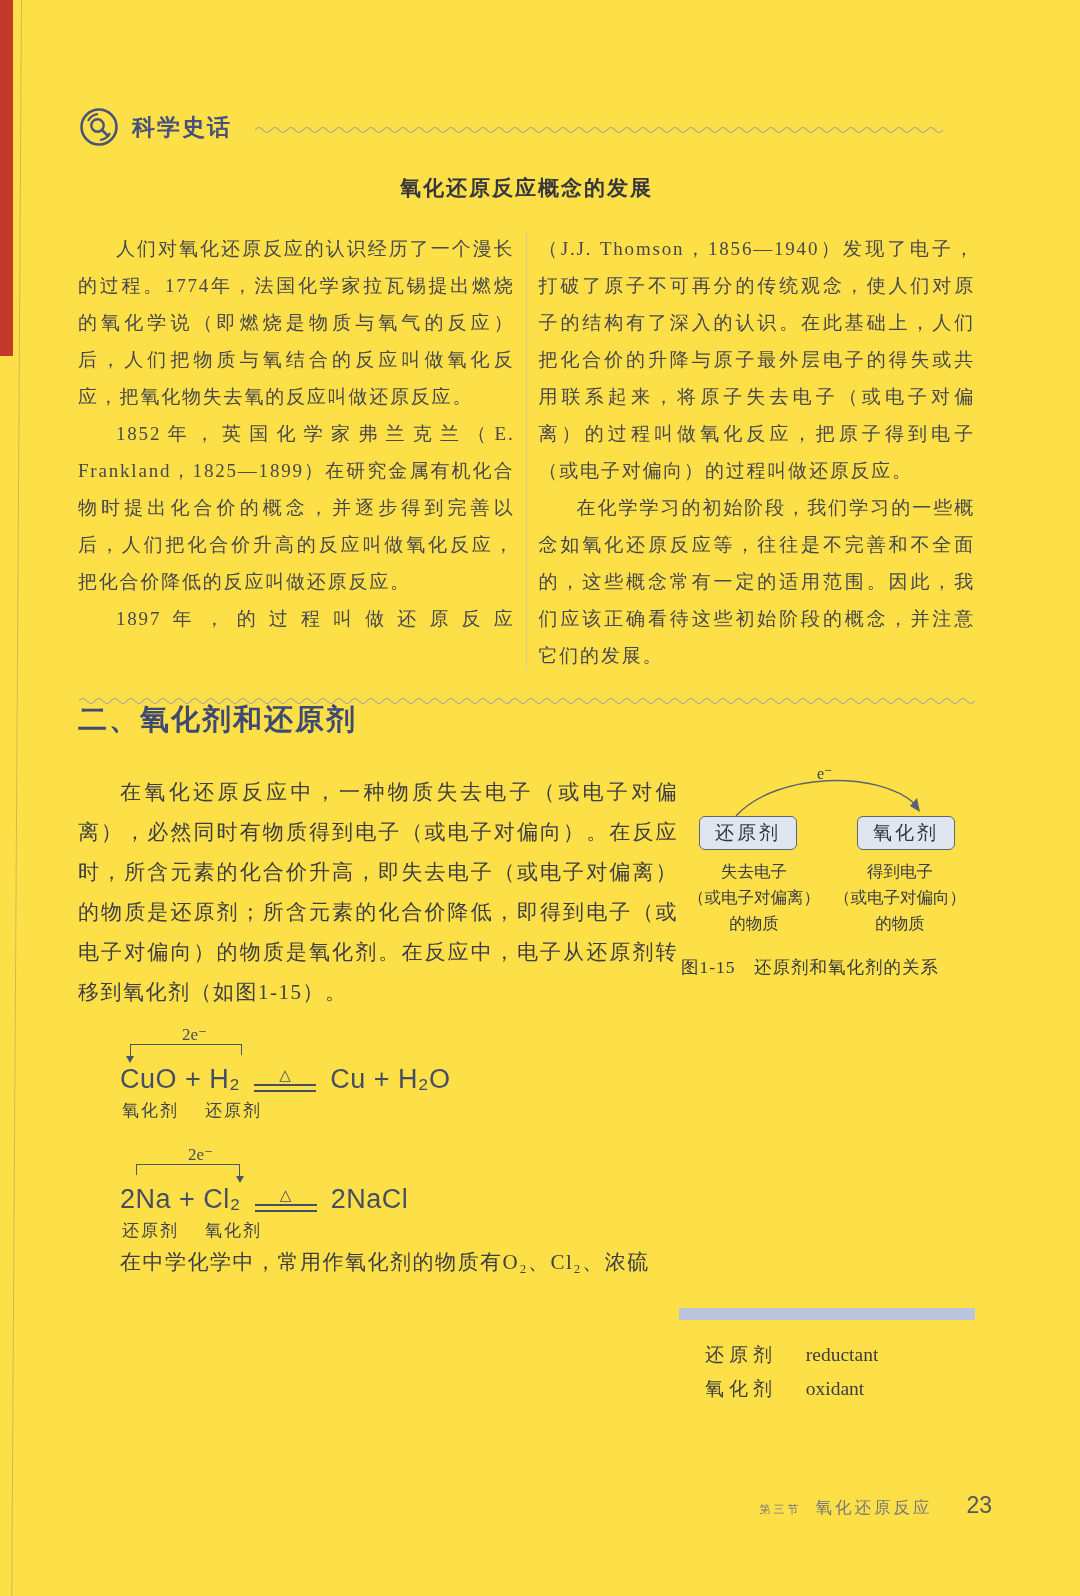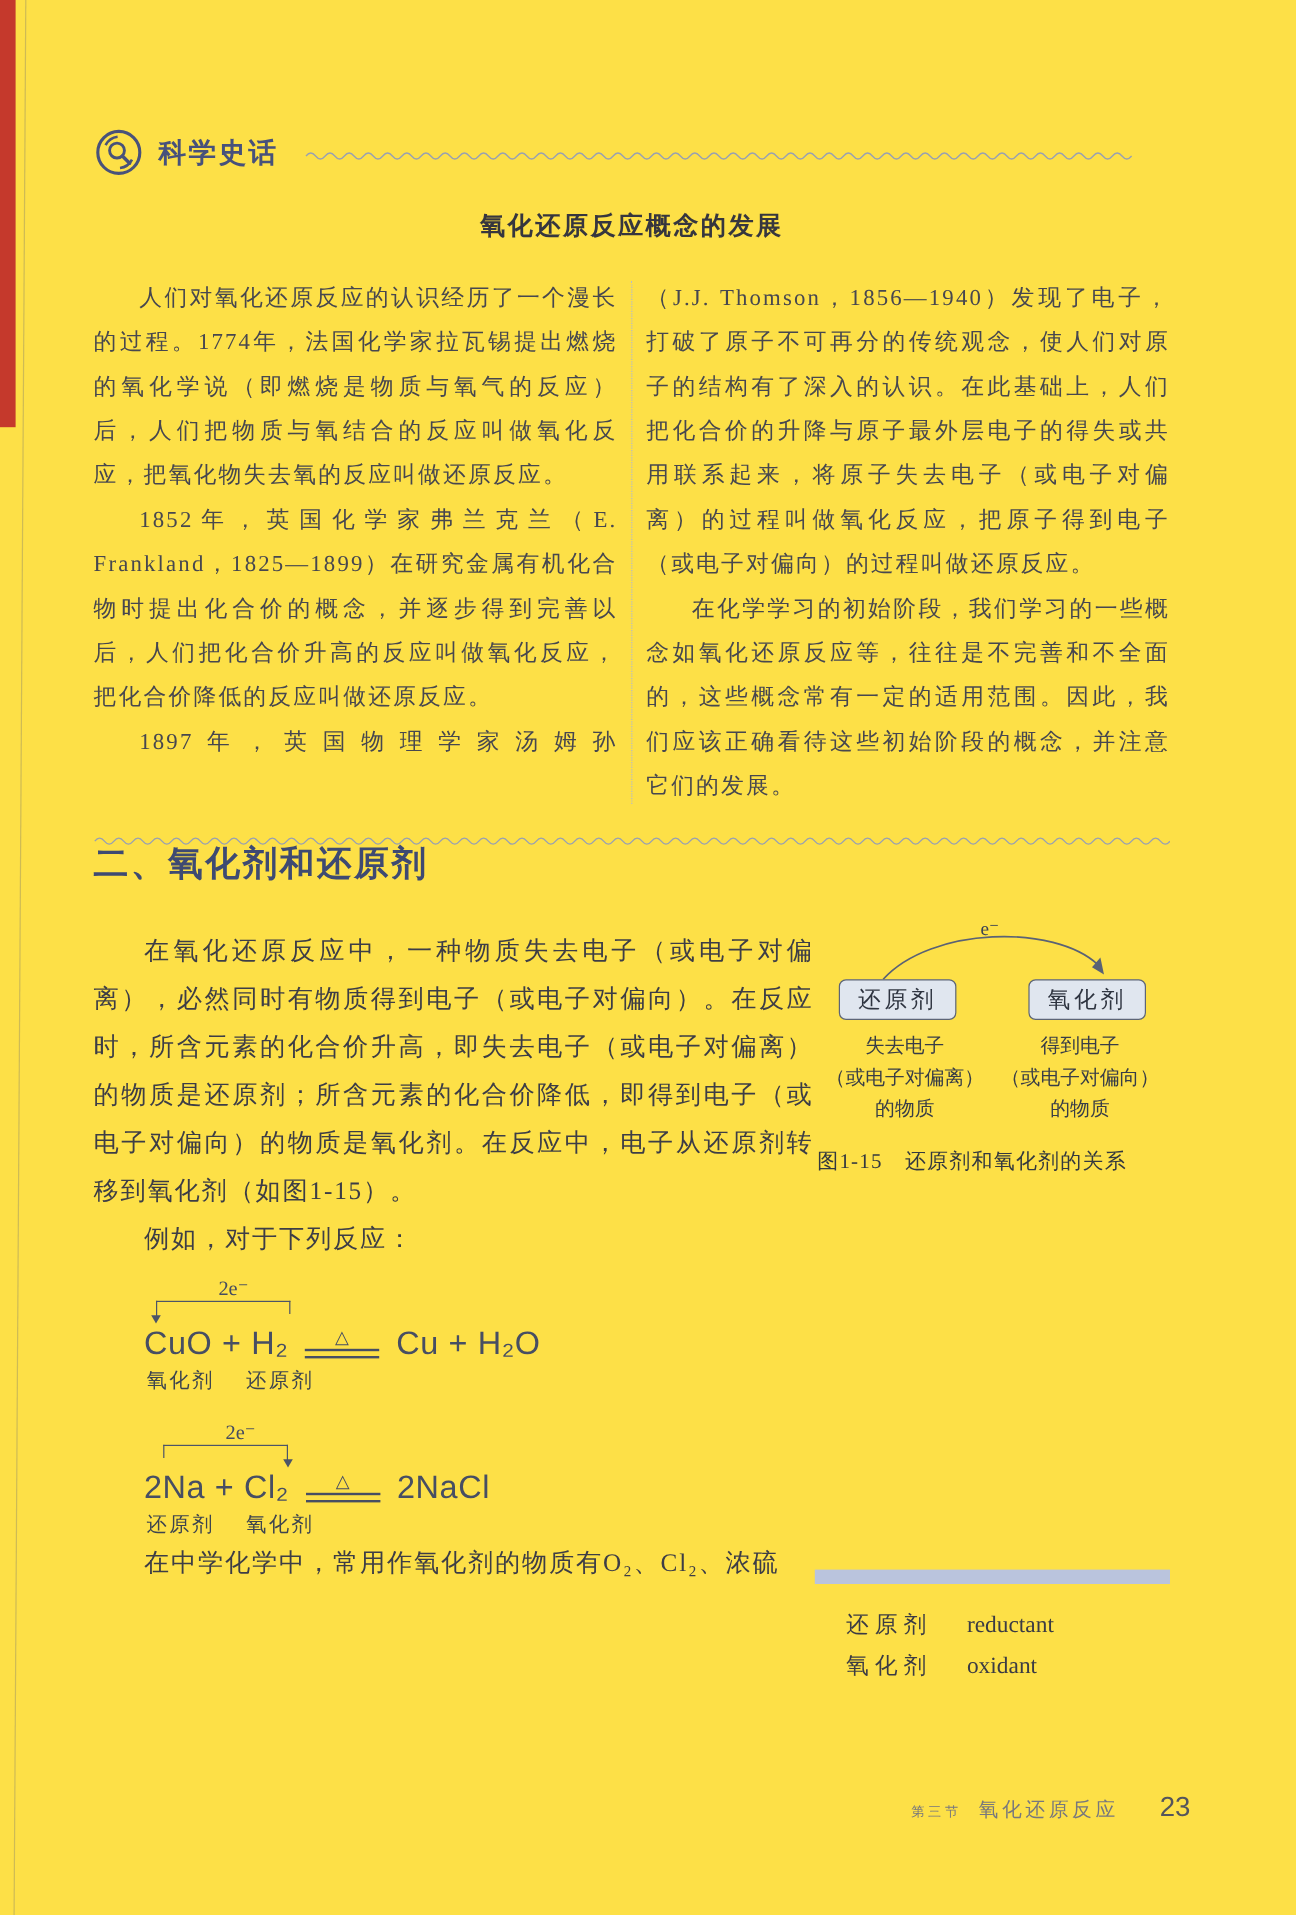--- a/index.html
+++ b/index.html
@@ -104,40 +104,39 @@
         <path fill="none" stroke="#98a0b2" stroke-width="1.1" d="M1 7 q4 -5 8 0 q4 5 8 0 q4 -5 8 0 q4 5 8 0 q4 -5 8 0 q4 5 8 0 q4 -5 8 0 q4 5 8 0 q4 -5 8 0 q4 5 8 0 q4 -5 8 0 q4 5 8 0 q4 -5 8 0 q4 5 8 0 q4 -5 8 0 q4 5 8 0 q4 -5 8 0 q4 5 8 0 q4 -5 8 0 q4 5 8 0 q4 -5 8 0 q4 5 8 0 q4 -5 8 0 q4 5 8 0 q4 -5 8 0 q4 5 8 0 q4 -5 8 0 q4 5 8 0 q4 -5 8 0 q4 5 8 0 q4 -5 8 0 q4 5 8 0 q4 -5 8 0 q4 5 8 0 q4 -5 8 0 q4 5 8 0 q4 -5 8 0 q4 5 8 0 q4 -5 8 0 q4 5 8 0 q4 -5 8 0 q4 5 8 0 q4 -5 8 0 q4 5 8 0 q4 -5 8 0 q4 5 8 0 q4 -5 8 0 q4 5 8 0 q4 -5 8 0 q4 5 8 0 q4 -5 8 0 q4 5 8 0 q4 -5 8 0 q4 5 8 0 q4 -5 8 0 q4 5 8 0 q4 -5 8 0 q4 5 8 0 q4 -5 8 0 q4 5 8 0 q4 -5 8 0 q4 5 8 0 q4 -5 8 0 q4 5 8 0 q4 -5 8 0 q4 5 8 0 q4 -5 8 0 q4 5 8 0 q4 -5 8 0 q4 5 8 0 q4 -5 8 0 q4 5 8 0 q4 -5 8 0 q4 5 8 0 q4 -5 8 0 q4 5 8 0 q4 -5 8 0 q4 5 8 0 q4 -5 8 0 q4 5 8 0 q4 -5 8 0 q4 5 8 0 q4 -5 8 0 q4 5 8 0 q4 -5 8 0 q4 5 8 0"></path>
       </svg>
     </div>
 
     <h3 class="history-title">氧化还原反应概念的发展</h3>
 
     <div class="columns">
       <div class="col">
         <p>人们对氧化还原反应的认识经历了一个漫长的过程。1774年，法国化学家拉瓦锡提出燃烧的氧化学说（即燃烧是物质与氧气的反应）后，人们把物质与氧结合的反应叫做氧化反应，把氧化物失去氧的反应叫做还原反应。</p>
         <p>1852年，英国化学家弗兰克兰（E. Frankland，1825—1899）在研究金属有机化合物时提出化合价的概念，并逐步得到完善以后，人们把化合价升高的反应叫做氧化反应，把化合价降低的反应叫做还原反应。</p>
-        <p class="spread">1897年，英国物理学家汤姆孙</p>
+        <p class="spread">1897年，的过程叫做还原反应</p>
       </div>
       <div class="col-divider"></div>
       <div class="col">
         <p class="noindent">（J.J. Thomson，1856—1940）发现了电子，打破了原子不可再分的传统观念，使人们对原子的结构有了深入的认识。在此基础上，人们把化合价的升降与原子最外层电子的得失或共用联系起来，将原子失去电子（或电子对偏离）的过程叫做氧化反应，把原子得到电子（或电子对偏向）的过程叫做还原反应。</p>
         <p>在化学学习的初始阶段，我们学习的一些概念如氧化还原反应等，往往是不完善和不全面的，这些概念常有一定的适用范围。因此，我们应该正确看待这些初始阶段的概念，并注意它们的发展。</p>
       </div>
     </div>
 
     <svg class="wave" width="897" height="12">
       <path fill="none" stroke="#98a0b2" stroke-width="1.1" d="M1 7 q4 -5 8 0 q4 5 8 0 q4 -5 8 0 q4 5 8 0 q4 -5 8 0 q4 5 8 0 q4 -5 8 0 q4 5 8 0 q4 -5 8 0 q4 5 8 0 q4 -5 8 0 q4 5 8 0 q4 -5 8 0 q4 5 8 0 q4 -5 8 0 q4 5 8 0 q4 -5 8 0 q4 5 8 0 q4 -5 8 0 q4 5 8 0 q4 -5 8 0 q4 5 8 0 q4 -5 8 0 q4 5 8 0 q4 -5 8 0 q4 5 8 0 q4 -5 8 0 q4 5 8 0 q4 -5 8 0 q4 5 8 0 q4 -5 8 0 q4 5 8 0 q4 -5 8 0 q4 5 8 0 q4 -5 8 0 q4 5 8 0 q4 -5 8 0 q4 5 8 0 q4 -5 8 0 q4 5 8 0 q4 -5 8 0 q4 5 8 0 q4 -5 8 0 q4 5 8 0 q4 -5 8 0 q4 5 8 0 q4 -5 8 0 q4 5 8 0 q4 -5 8 0 q4 5 8 0 q4 -5 8 0 q4 5 8 0 q4 -5 8 0 q4 5 8 0 q4 -5 8 0 q4 5 8 0 q4 -5 8 0 q4 5 8 0 q4 -5 8 0 q4 5 8 0 q4 -5 8 0 q4 5 8 0 q4 -5 8 0 q4 5 8 0 q4 -5 8 0 q4 5 8 0 q4 -5 8 0 q4 5 8 0 q4 -5 8 0 q4 5 8 0 q4 -5 8 0 q4 5 8 0 q4 -5 8 0 q4 5 8 0 q4 -5 8 0 q4 5 8 0 q4 -5 8 0 q4 5 8 0 q4 -5 8 0 q4 5 8 0 q4 -5 8 0 q4 5 8 0 q4 -5 8 0 q4 5 8 0 q4 -5 8 0 q4 5 8 0 q4 -5 8 0 q4 5 8 0 q4 -5 8 0 q4 5 8 0 q4 -5 8 0 q4 5 8 0 q4 -5 8 0 q4 5 8 0 q4 -5 8 0 q4 5 8 0 q4 -5 8 0 q4 5 8 0 q4 -5 8 0 q4 5 8 0 q4 -5 8 0 q4 5 8 0 q4 -5 8 0 q4 5 8 0 q4 -5 8 0 q4 5 8 0 q4 -5 8 0 q4 5 8 0 q4 -5 8 0 q4 5 8 0 q4 -5 8 0 q4 5 8 0"></path>
     </svg>
   </section>
 
   <h2 class="sec-heading">二、氧化剂和还原剂</h2>
 
   <div class="main">
 
     <p class="body-text indent">在氧化还原反应中，一种物质失去电子（或电子对偏离），必然同时有物质得到电子（或电子对偏向）。在反应时，所含元素的化合价升高，即失去电子（或电子对偏离）的物质是还原剂；所含元素的化合价降低，即得到电子（或电子对偏向）的物质是氧化剂。在反应中，电子从还原剂转移到氧化剂（如图1-15）。</p>
-    <p class="body-text indent lead">例如，对于下列反应：</p>
 
     <aside class="figure">
       <svg class="fig-arc" width="292" height="58">
         <path d="M55 52 C 95 8, 198 6, 234 40" fill="none" stroke="#5a6275" stroke-width="1.4"></path>
         <polygon points="239,48 229,42 236,34" fill="#5a6275"></polygon>
         <text x="136" y="15" font-size="16" fill="#3a4154" font-family="Liberation Serif, DejaVu Serif, serif">e⁻</text>
       </svg>
       <div class="fig-boxes">
         <span class="fig-box">还原剂</span>
         <span class="fig-box">氧化剂</span>

